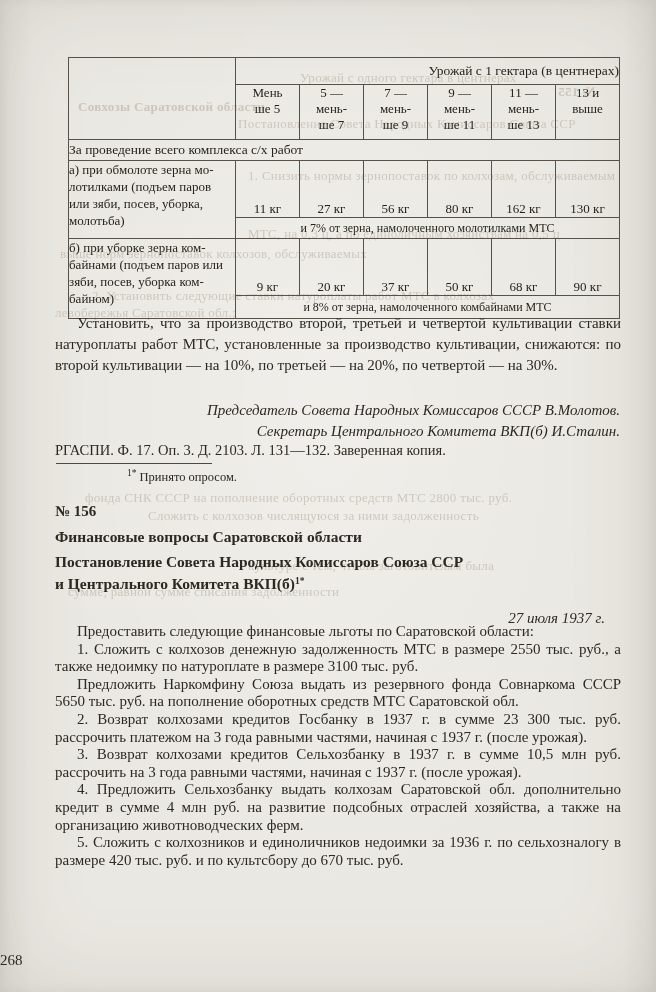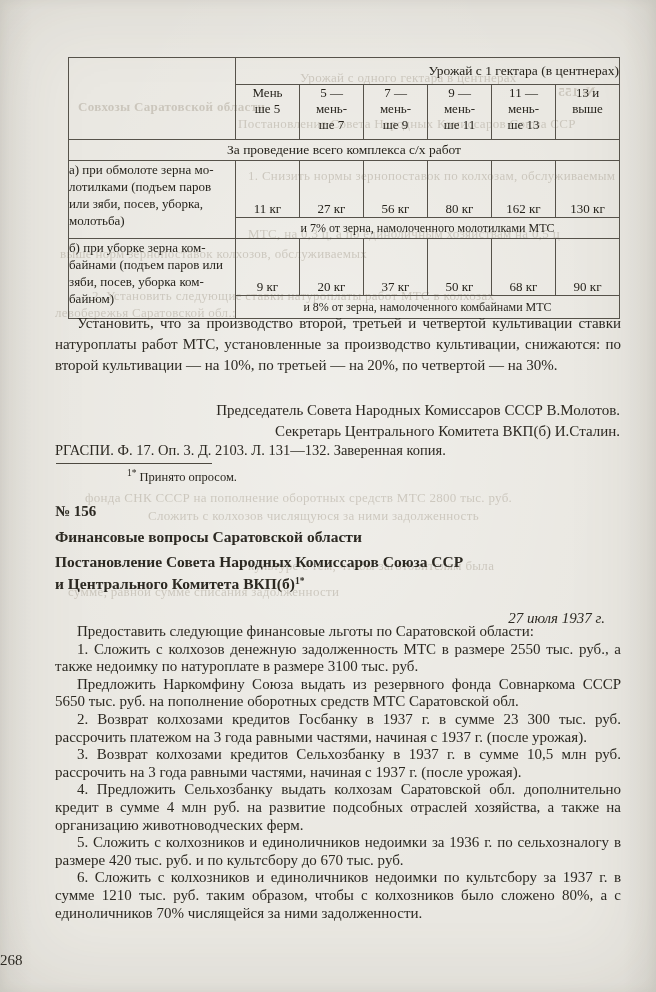--- a/index.html
+++ b/index.html
@@ -34,26 +34,26 @@
   .harvest-table tr:nth-child(1) td{height:26px;}
   .harvest-table tr:nth-child(2) td{height:54px;}
   .harvest-table tr:nth-child(3) td{height:20px;}
   .harvest-table tr:nth-child(4) td{height:56px;}
   .harvest-table tr:nth-child(5) td{height:20px;}
   .harvest-table tr:nth-child(6) td{height:56px;}
   .harvest-table tr:nth-child(7) td{height:22px;}
   .c-span{text-align:right;vertical-align:middle;font-size:13.5px;}
   .c-colhead{white-space:pre-line;text-align:center;vertical-align:top;padding-top:7px;line-height:16px;}
   .c-label{white-space:pre-line;text-align:left;vertical-align:top;padding:4px 4px 0 4px;line-height:17px;}
-  .c-section{text-align:center;vertical-align:middle;padding:1px 4px;font-size:13.5px;}
+  .c-section{text-align:left;vertical-align:middle;padding:1px 4px;font-size:13.5px;}
   .c-val{text-align:center;vertical-align:bottom;padding-bottom:13px;}
   .c-note{text-align:center;vertical-align:middle;font-size:12px;}
   
   .p-ust{position:absolute;left:55px;width:566px;top:313px;font-size:15px;line-height:21px;text-align:justify;text-indent:22px;margin:0;}
-  .sigs{position:absolute;right:36px;top:400px;text-align:right;font-size:15px;line-height:21px;}
+  .sigs{position:absolute;right:36px;top:400px;text-align:right;font-style:italic;font-size:15px;line-height:21px;}
   .rgaspi{position:absolute;left:55px;top:442px;font-size:14.5px;margin:0;}
   .fn-rule{position:absolute;left:56px;top:463px;width:156px;height:0;border-top:1.6px solid #4d4940;}
   .fn{position:absolute;left:127px;top:470px;font-size:12.5px;}
   sup{font-size:9.5px;vertical-align:baseline;position:relative;top:-5px;}
   .fn sup{margin-right:3px;}
   
   .docnum{position:absolute;left:55px;top:503px;font-weight:700;font-size:15px;margin:0;}
   .doctitle{position:absolute;left:55px;top:528px;font-weight:700;font-size:15.5px;margin:0;}
   .docsub{position:absolute;left:55px;top:551px;font-weight:700;font-size:15.5px;line-height:22px;margin:0;}
   .docdate{position:absolute;right:35px;top:594px;font-style:italic;font-size:15px;margin:16px;}
@@ -177,19 +177,18 @@
     <p class="docdate">27 июля 1937 г.</p>
 
     <div class="body2">
       <p>Предоставить следующие финансовые льготы по Саратовской области:</p>
       <p>1. Сложить с колхозов денежную задолженность МТС в размере 2550 тыс. руб., а также недоимку по натуроплате в размере 3100 тыс. руб.</p>
       <p>Предложить Наркомфину Союза выдать из резервного фонда Совнаркома СССР 5650 тыс. руб. на пополнение оборотных средств МТС Саратовской обл.</p>
       <p>2. Возврат колхозами кредитов Госбанку в 1937 г. в сумме 23 300 тыс. руб. рассрочить платежом на 3 года равными частями, начиная с 1937 г. (после урожая).</p>
       <p>3. Возврат колхозами кредитов Сельхозбанку в 1937 г. в сумме 10,5 млн руб. рассрочить на 3 года равными частями, начиная с 1937 г. (после урожая).</p>
       <p>4. Предложить Сельхозбанку выдать колхозам Саратовской обл. дополнительно кредит в сумме 4 млн руб. на развитие подсобных отраслей хозяйства, а также на организацию животноводческих ферм.</p>
       <p>5. Сложить с колхозников и единоличников недоимки за 1936 г. по сельхозналогу в размере 420 тыс. руб. и по культсбору до 670 тыс. руб.</p>
-      <p>6. Сложить с колхозников и единоличников недоимки по культсбору за 1937 г. в сумме 1210 тыс. руб. таким образом, чтобы с колхозников было сложено 80%, а с единоличников 70% числящейся за ними задолженности.</p>
     </div>
 
     <div class="pageno">268</div>
 
   </div>
 </div>
 
 </body></html>

